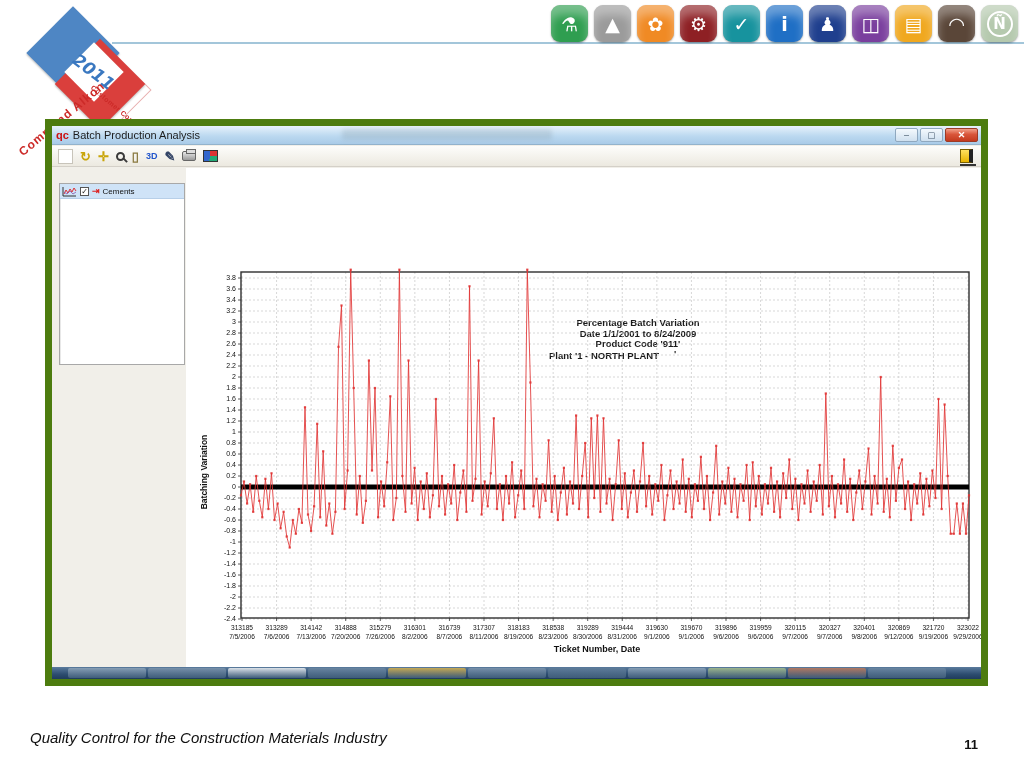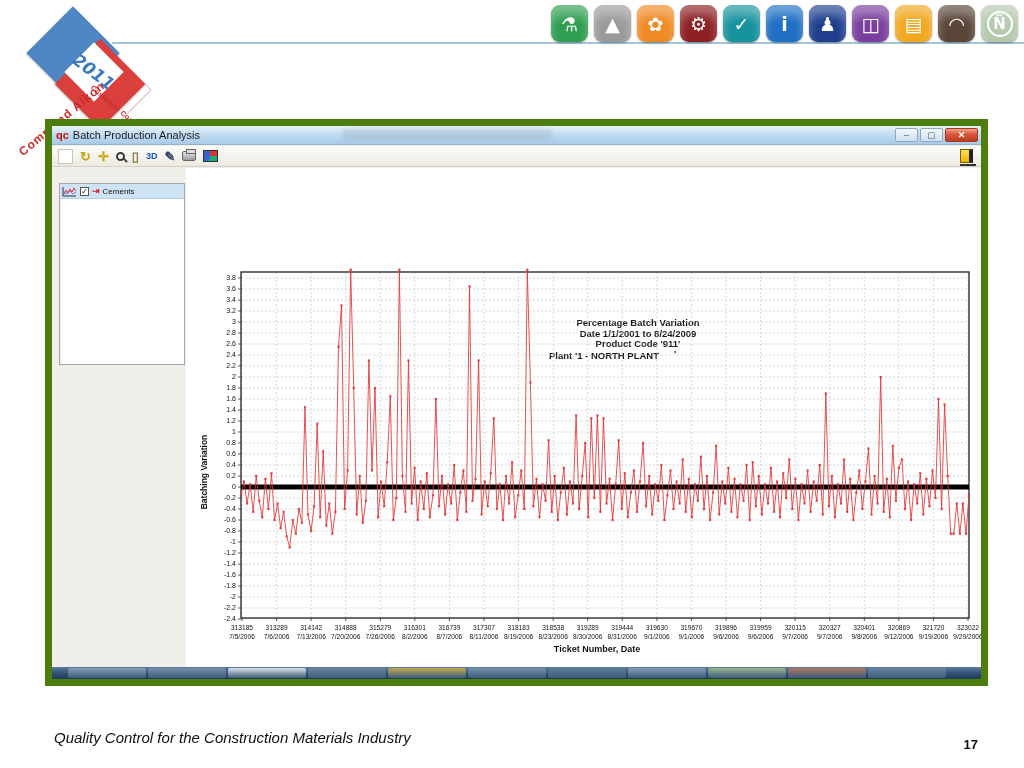--- a/index.html
+++ b/index.html
@@ -75,21 +75,21 @@
   .chart-svg { position:absolute; left:145px; top:97px; }
 
   .legend-box { position:absolute; left:592px; top:505px; border:1px solid #444; background:#fff; padding:1px 5px;
                 font-size:8px; color:#111; display:flex; align-items:center; gap:3px; }
 
   
   .taskbar { position:absolute; left:0; bottom:0; right:0; height:12px; background:linear-gradient(#5a7b9d,#2d4d70 60%,#1f3c5c); display:flex; gap:2px; padding:1px 2px 1px 16px; }
   .tb-seg { height:10px; border-radius:2px; background:linear-gradient(#7e97b0,#51708e); opacity:.85; }
 
   
-  .footer-text { position:absolute; left:30px; top:729px; font-style:italic; font-size:15px; color:#101010;margin-left:24px; }
+  .footer-text { position:absolute; left:30px; top:729px; font-style:italic; font-size:15px; color:#101010; }
   .page-num { position:absolute; right:46px; top:737px; font-weight:bold; font-size:13px; color:#101010; }
 </style>
 </head>
 <body>
 
 <div id="slide">
 
   <div class="logo">
     <div class="sq-outline"></div>
     <div class="diamond-blue"></div>
@@ -617,14 +617,14 @@
         <span class="tb-seg" style="width: 78px; background: linear-gradient(rgb(125, 149, 173), rgb(68, 98, 127));"></span>
         <span class="tb-seg" style="width: 78px; background: linear-gradient(rgb(95, 125, 154), rgb(68, 98, 127));"></span>
         <span class="tb-seg" style="width: 78px; background: linear-gradient(rgb(143, 165, 186), rgb(68, 98, 127));"></span>
         <span class="tb-seg" style="width: 78px; background: linear-gradient(rgb(168, 192, 140), rgb(68, 98, 127));"></span>
         <span class="tb-seg" style="width: 78px; background: linear-gradient(rgb(192, 122, 90), rgb(68, 98, 127));"></span>
         <span class="tb-seg" style="width: 78px; background: linear-gradient(rgb(108, 135, 162), rgb(68, 98, 127));"></span>
       </div>
   </div>
 
   <div class="footer-text">Quality Control for the Construction Materials Industry</div>
-  <div class="page-num">17</div>
+  <div class="page-num">11</div>
 </div>
 
 </body></html>

